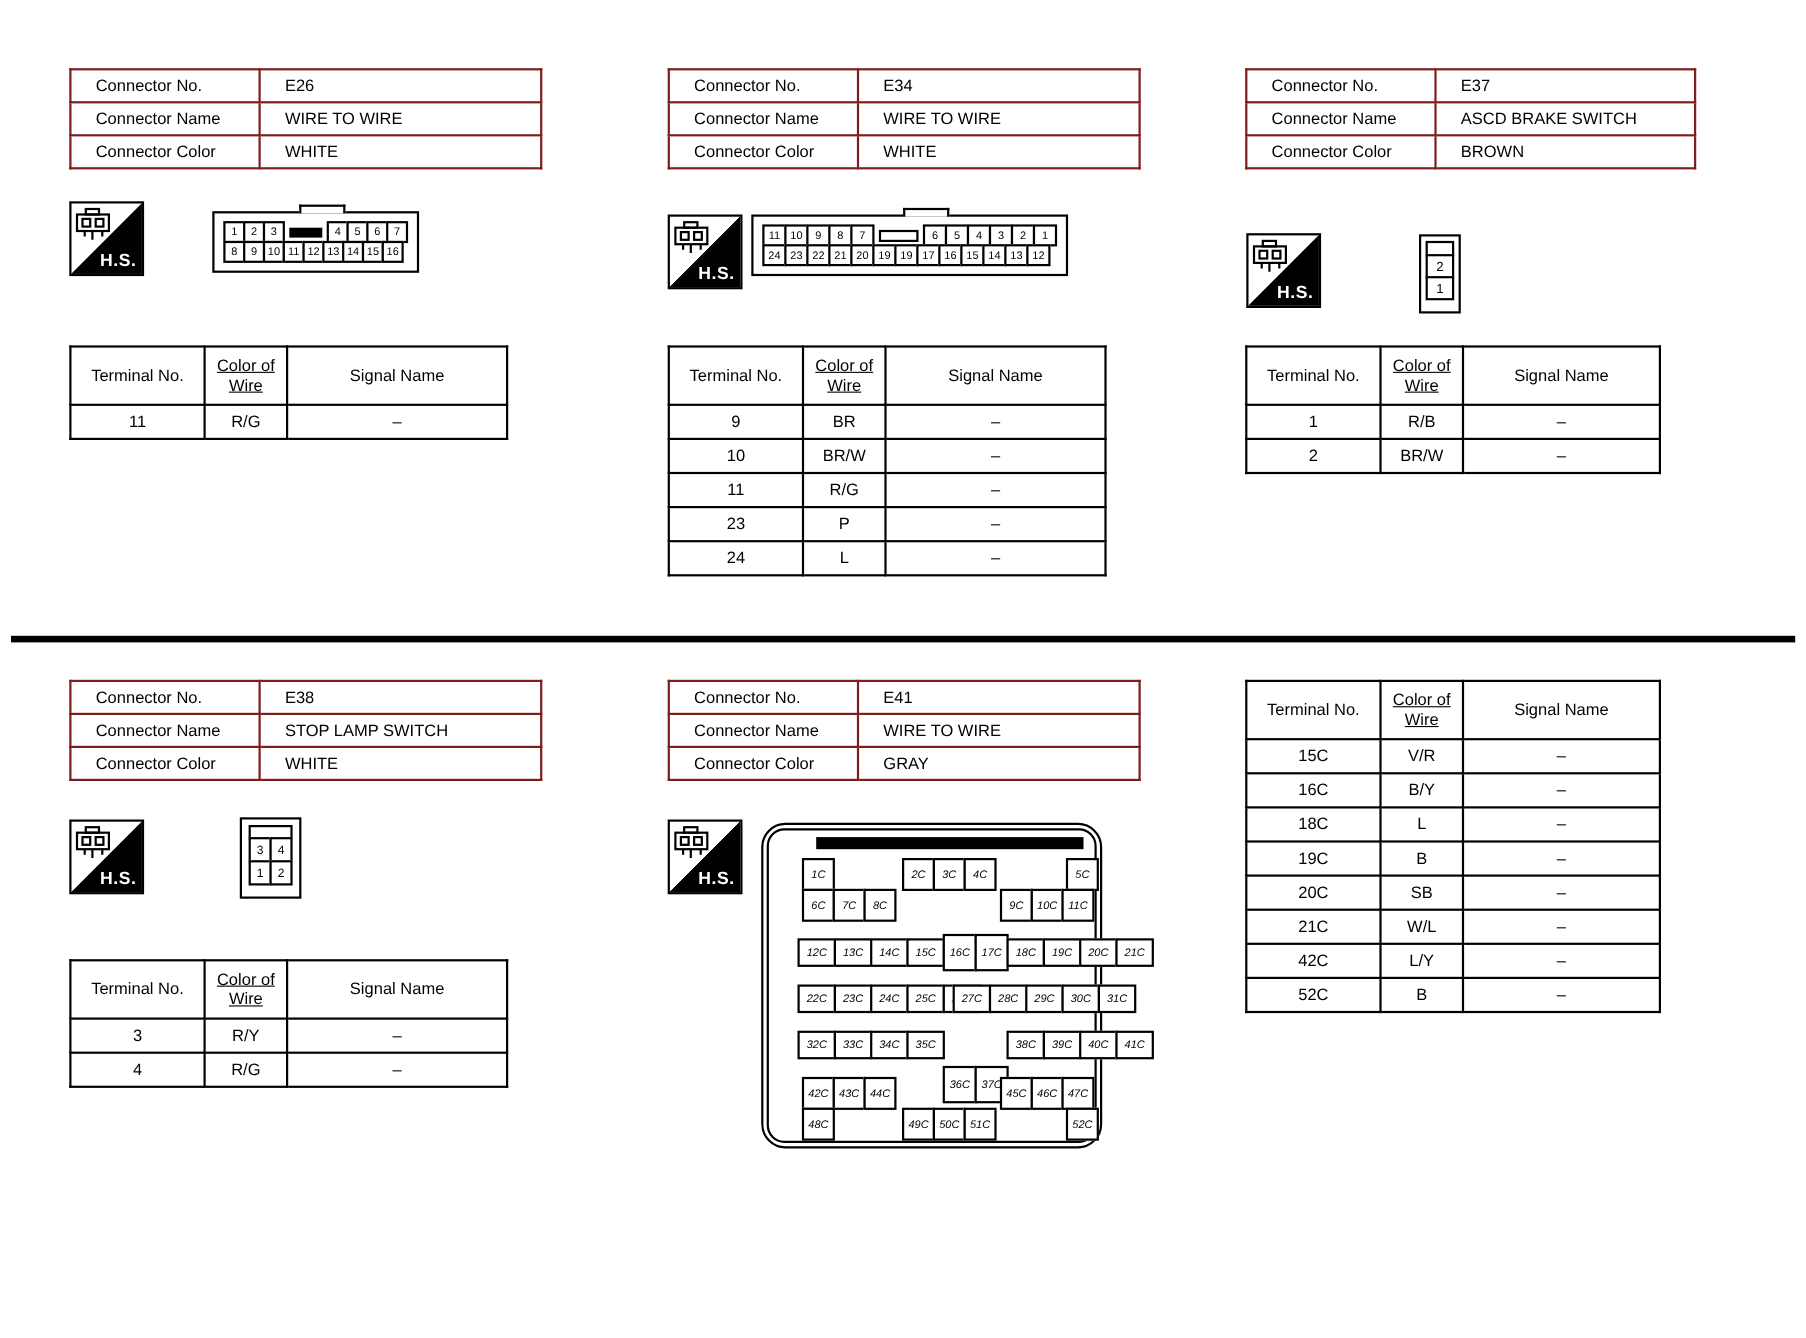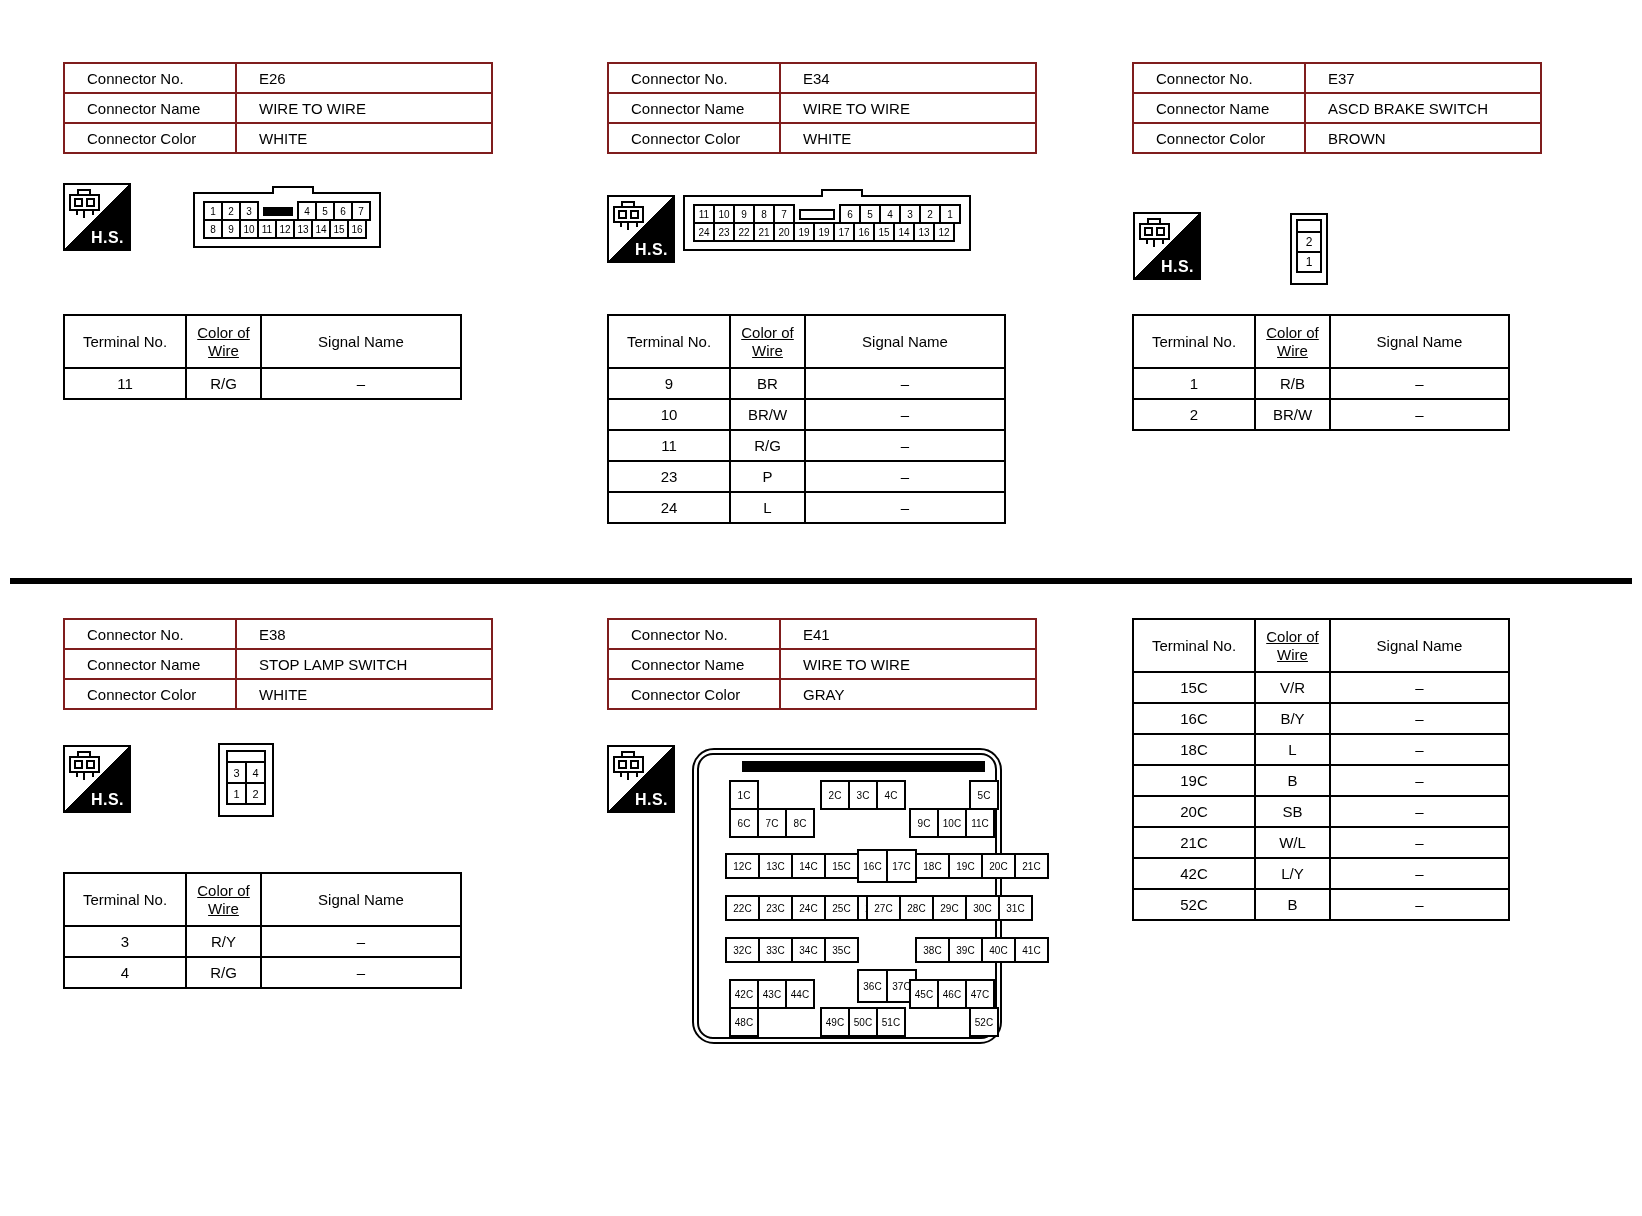--- a/index.html
+++ b/index.html
@@ -54,21 +54,21 @@
   .e38row { display:flex; }
   .e38row + .e38row { margin-top:-2px; }
   .e38blank { box-sizing:border-box; border:2px solid #000; width:42px; height:13px; background:#fff; }
   .e38c { box-sizing:border-box; border:2px solid #000; width:22px; height:23px; display:flex;
           align-items:center; justify-content:center; font-size:11px; background:#fff; }
   .e38c + .e38c { margin-left:-2px; }
   
   .e41outer { box-sizing:border-box; width:310px; height:296px; border:2px solid #000; border-radius:22px; background:#fff; }
   .e41inner { position:absolute; left:3px; top:3px; right:3px; bottom:3px; border:2px solid #000; border-radius:16px; }
   .e41bar { position:absolute; left:43px; top:6px; width:243px; height:11px; background:#000; }
-  .run { position:absolute; display:flex; }
+  .run { position:absolute; display:flex;font-style:italic; }
   .run .pc { font-size:10px; }
   .sq .pc { width:30px; height:30px; }
   .md .pc { width:35px; height:26px; }
   .md .pc.wide { width:31px;margin-top:32px; }
   .md .pc.tall { height:34px; margin-top:-4px; }
   .md .pc.deep { height:34px; }
   
   .divider { position:absolute; left:10px; top:578px; width:1622px; height:6px; background:#000; }
 </style>
 </head>

